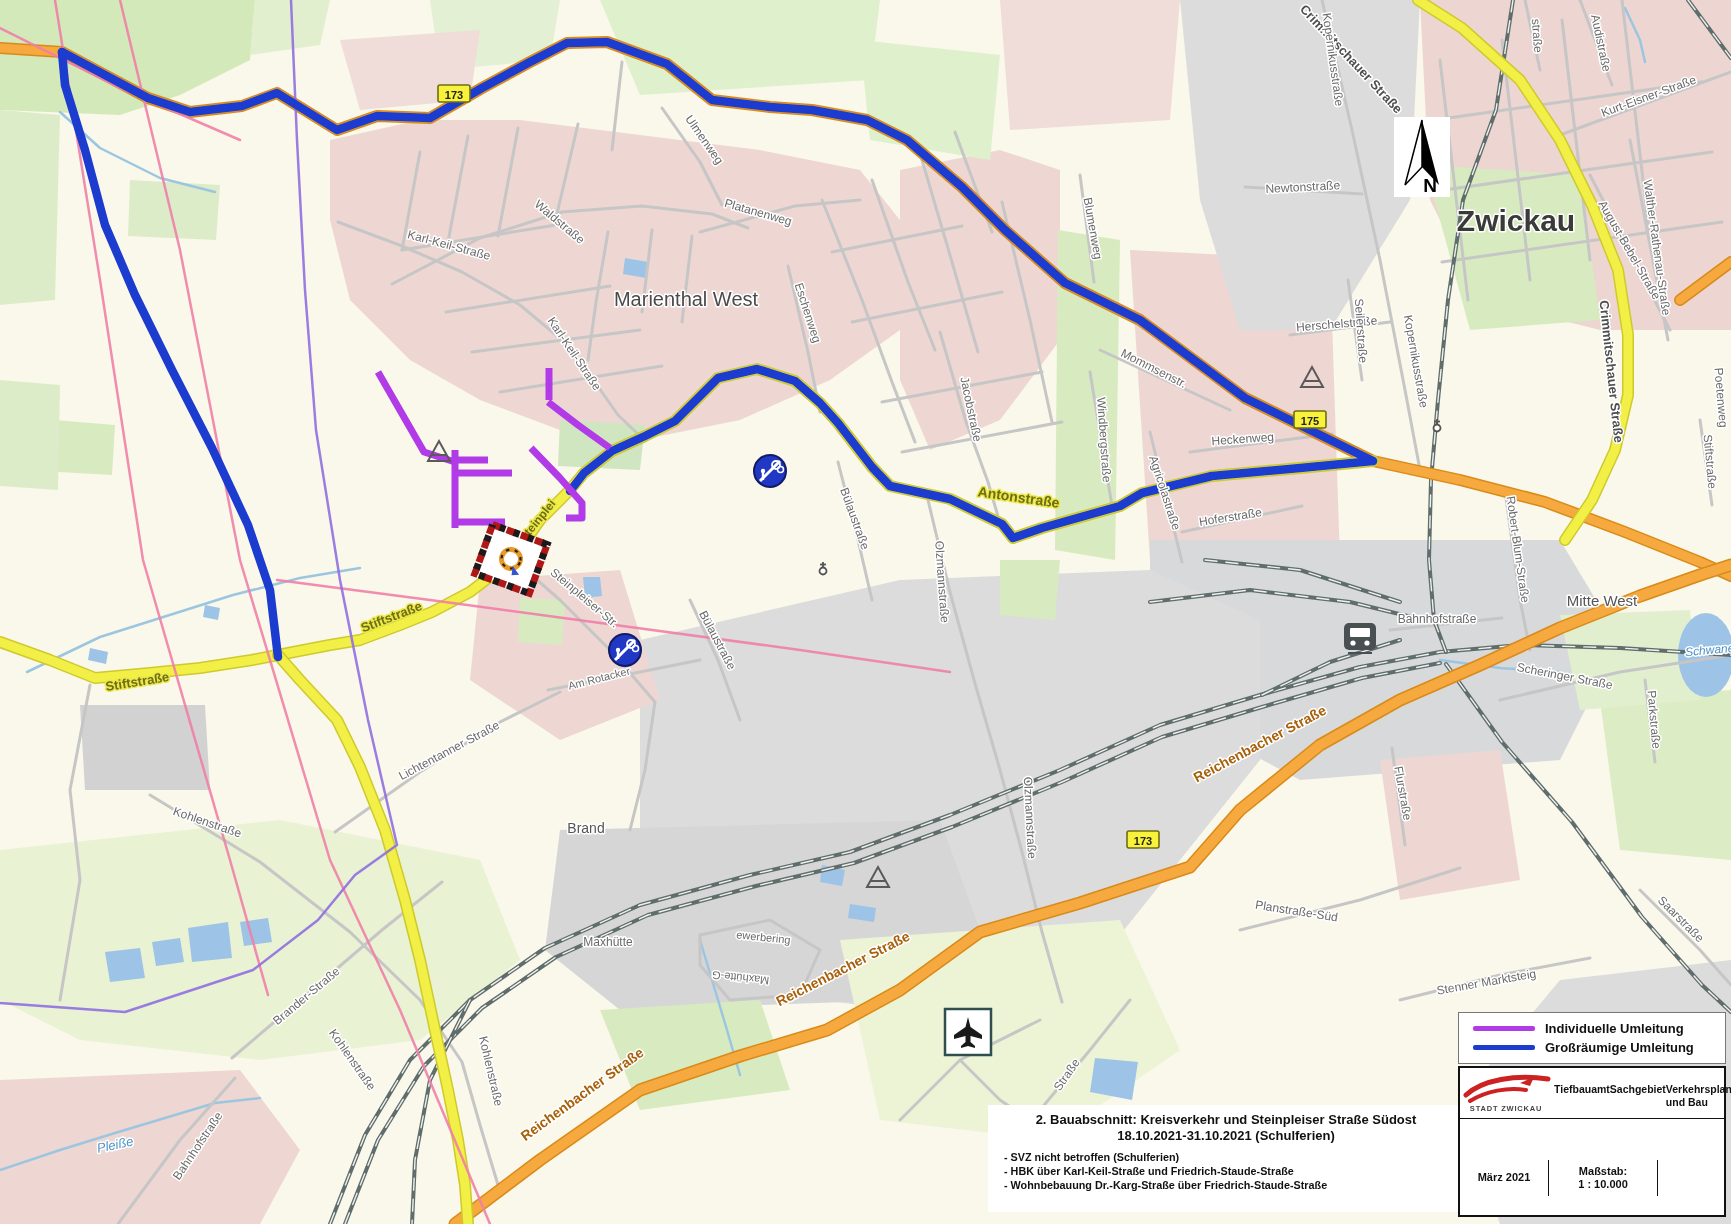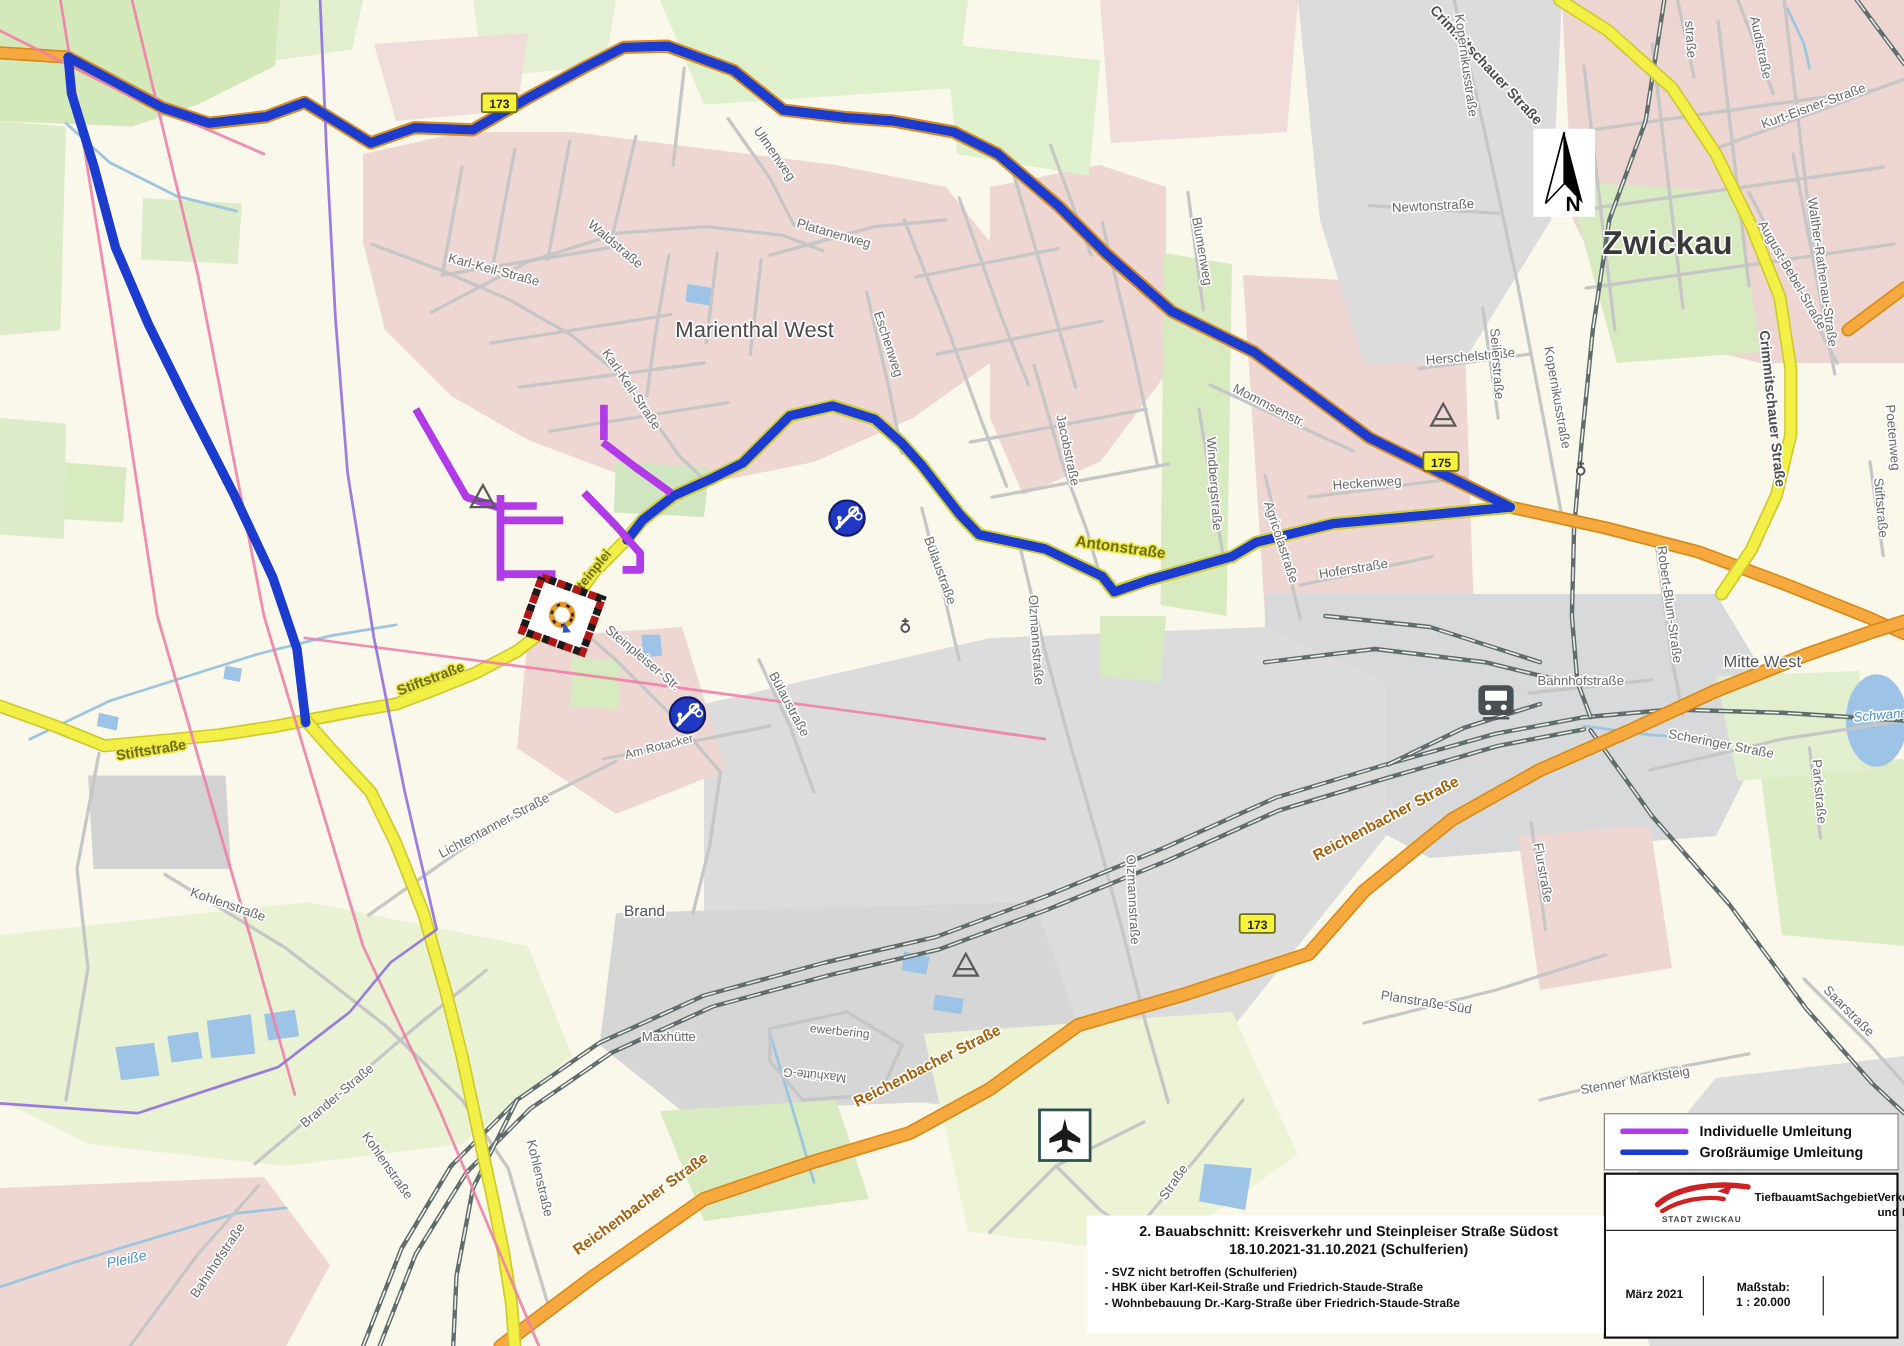--- a/index.html
+++ b/index.html
@@ -11,21 +11,21 @@
   
   #legend{left:1458px;top:1012px;width:268px;height:52px;border:1px solid #777;
           display:flex;flex-direction:column;justify-content:center;gap:4px;padding:2px 0;box-sizing:border-box;}
   .legend-row{display:flex;align-items:center;gap:10px;padding-left:14px;}
   .legend-swatch{width:62px;height:5px;border-radius:2px;flex:0 0 auto;}
   .legend-label{font-size:13px;font-weight:bold;color:#111;}
   
   #titleblock{left:1458px;top:1066px;width:268px;height:151px;border:2px solid #111;
               box-sizing:border-box;display:flex;flex-direction:column;}
   .tb-row1{display:flex;border-bottom:1.5px solid #111;height:50px;}
-  .tb-logo{width:104px;display:flex;flex-direction:column;align-items:center;justify-content:center;padding-left:41px;}
+  .tb-logo{width:104px;display:flex;flex-direction:column;align-items:center;justify-content:center;}
   .tb-logo-text{font-size:7.5px;font-weight:bold;color:#444;letter-spacing:.8px;margin-top:1px;}
   .tb-dept{flex:1;padding:4px 4px 2px 2px;display:flex;justify-content:center;margin-top:11px;}
   .tb-dept div{font-size:10.5px;font-weight:bold;color:#111;line-height:1.25;}
   .tb-row2{border-bottom:1.5px solid #111;flex:1;display:flex;flex-direction:column;
            align-items:center;justify-content:center;}
   .tb-title{font-size:16.5px;font-weight:bold;color:#111;line-height:1.1;}
   .tb-sub{font-size:12.5px;font-weight:bold;color:#111;margin-top:2px;}
   .tb-row3{display:flex;height:36px;margin-top:41px;}
   .tb-cell{border-right:1.5px solid #111;display:flex;flex-direction:column;align-items:center;
            justify-content:center;font-size:11px;font-weight:bold;color:#111;line-height:1.2;}
@@ -382,21 +382,21 @@
     <div class="tb-dept">
       <div>Tiefbauamt</div>
       <div>Sachgebiet</div>
       <div>Verkehrsplanung und Bau</div>
     </div>
   </div>
   <div class="tb-row3">
     <div class="tb-cell tb-c1">März 2021</div>
     <div class="tb-cell tb-c2">
       <div>Maßstab:</div>
-      <div>1 : 20.000</div>
+      <div>1 : 10.000</div>
     </div>
     <div class="tb-cell tb-c3"></div>
   </div>
 </div>
 
 <div id="infobox" class="overlay">
   <div class="ib-h">2. Bauabschnitt: Kreisverkehr und Steinpleiser Straße Südost</div>
   <div class="ib-h">18.10.2021-31.10.2021 (Schulferien)</div>
   <div class="ib-items">
     <div>- SVZ nicht betroffen (Schulferien)</div>

